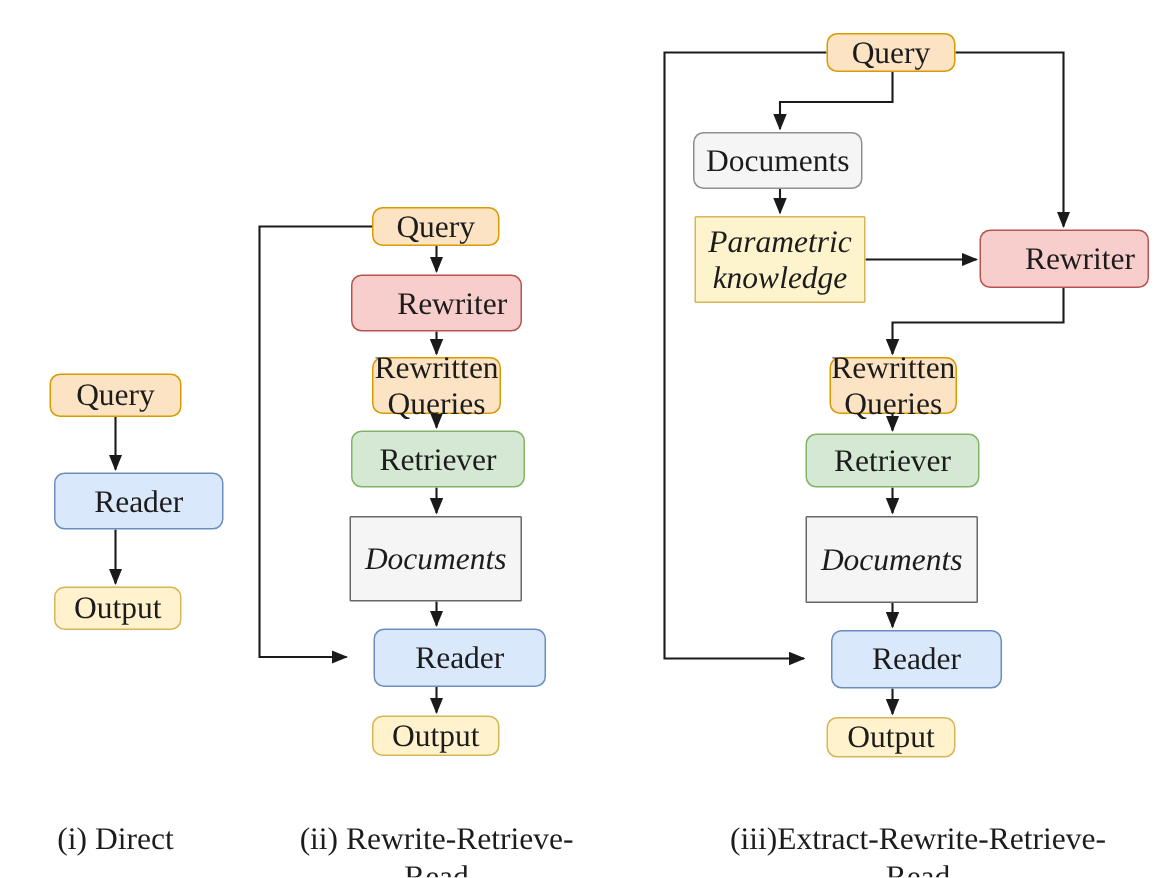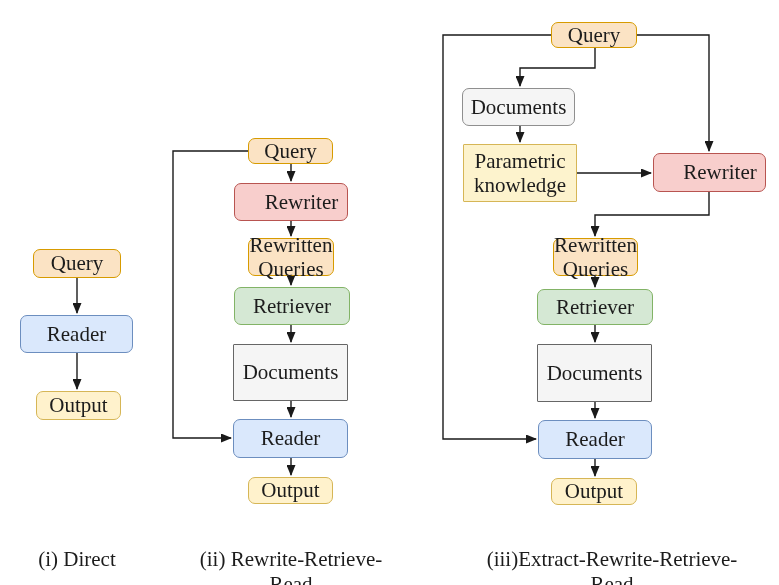--- a/index.html
+++ b/index.html
@@ -22,28 +22,28 @@
     display: flex;
     align-items: center;
     justify-content: center;
     text-align: center;
     font-size: 21px;
     line-height: 1.15;
     border: 1.4px solid;
     border-radius: 7px;
     padding: 1px 3px;
   }
-  .sharp { border-radius: 1px; }
+  .sharp { border-radius: 1px; font-style: italic; }
 
   .n-query      { background: var(--query-fill);      border-color: var(--query-border); }
   .n-rewriter   { background: var(--rewriter-fill);   border-color: var(--rewriter-border); padding-left: 24px; }
   .n-rq         { background: var(--query-fill);      border-color: var(--query-border); }
   .n-retriever  { background: var(--retriever-fill);  border-color: var(--retriever-border); font-family: Liberation Serif, serif; }
   .n-documents  { background: var(--documents-fill);  border-color: var(--documents-border); text-align: center; }
-  .n-reader     { background: var(--reader-fill);     border-color: var(--reader-border); }
+  .n-reader     { background: var(--reader-fill);     border-color: var(--reader-border); margin-left: 16px; }
   .n-output     { background: var(--output-fill);     border-color: var(--output-border); }
   .n-extractor  { background: var(--extractor-fill);  border-color: var(--extractor-border); }
   .n-parametric { background: var(--parametric-fill); border-color: var(--parametric-border); }
 
   .caption {
     position: absolute;
     top: 547px;
     font-size: 21px;
     text-align: center;
   }

